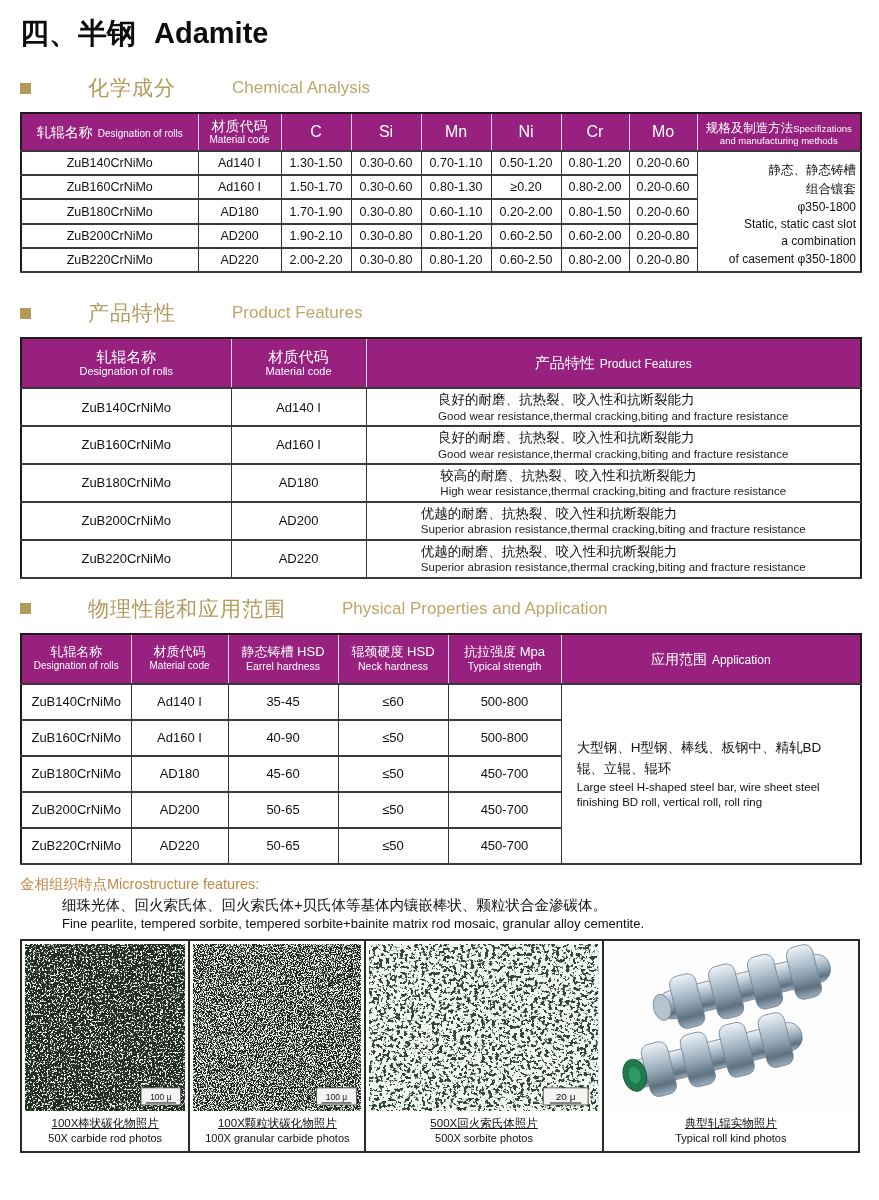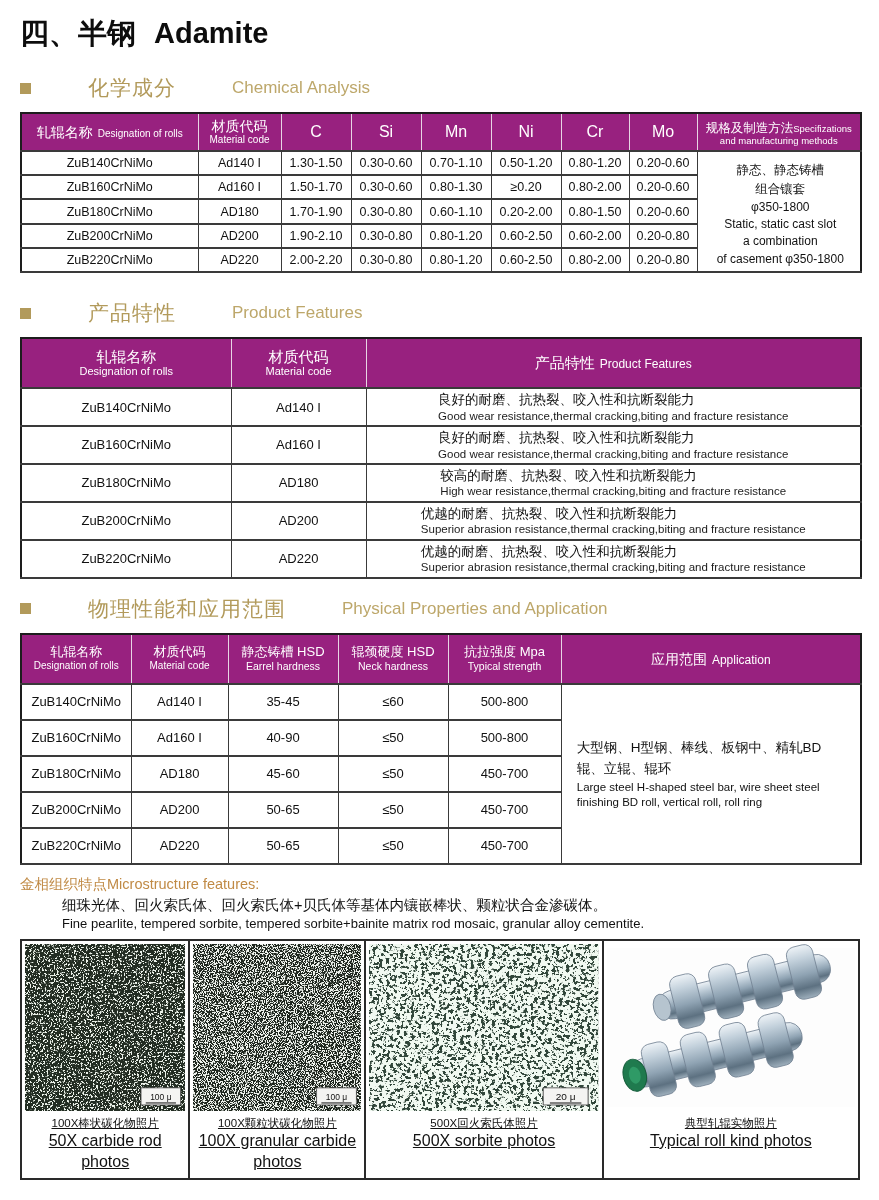--- a/index.html
+++ b/index.html
@@ -33,21 +33,21 @@
     border-top:2px solid #3a3a3a; border-bottom:2px solid #3a3a3a;
     font-size:13px; padding:2px 1px;
   }
   .th-zh { font-size:14px; line-height:1.15; }
   .th-en { font-size:10px; line-height:1.15; }
   .th-inline .th-en { margin-left:5px; }
   .th-el { font-size:16px; }
 
   .t1 td { height:24px; font-size:12.5px; }
   .t1 th { height:38px; }
-  .t1 .spec-cell { text-align:center; padding:9px 4px 3px 7px; }
+  .t1 .spec-cell { text-align:right; padding:9px 4px 3px 7px; }
   .spec-line-zh { font-size:12.5px; line-height:1.5; }
   .spec-line-en { font-size:12px; line-height:1.45; }
 
   .t2 th { height:50px; }
   .t2 td { height:37px; }
   .feat-cell { text-align:center; }
   .feat-inner { display:inline-block; text-align:left; }
   .feat-zh { font-size:13.5px; line-height:1.3; }
   .feat-en { font-size:11.5px; line-height:1.25; color:#1c1c1c; }
 
@@ -69,21 +69,21 @@
 
   
   .photos { display:flex; width:840px; border:2px solid #2a2a2a; margin-top:4px; background:#fff; }
   .photo-cell { display:flex; flex-direction:column; border-right:2px solid #2a2a2a; }
   .photo-cell:last-child { border-right:none; }
   .pc1 { width:176px; } .pc2 { width:184px; } .pc3 { width:248px; } .pc4 { width:266px; }
   .photo-frame { height:172px; padding:3px 3px 2px 3px; }
   .photo-frame svg { display:block; width:100%; height:100%; }
   .caption { text-align:center; padding:3px 2px 6px 2px; }
   .cap-zh { font-size:11.5px; line-height:1.3;text-decoration:underline; }
-  .cap-en { font-size:16px; line-height:1.3;text-decoration:underline; }
+  .cap-en { font-size:11px; line-height:1.3; }
 
   
   .supply-head { margin-top:18px; color:#8c6f3f; }
   .supply-head .sec-bullet { background:#8c6f3f; }
   .supply-head .sec-zh { color:#8c6f3f; font-weight:bold; }
   .supply-head .sec-en { color:#8c6f3f; }
 </style>
 </head>
 <body>
 

